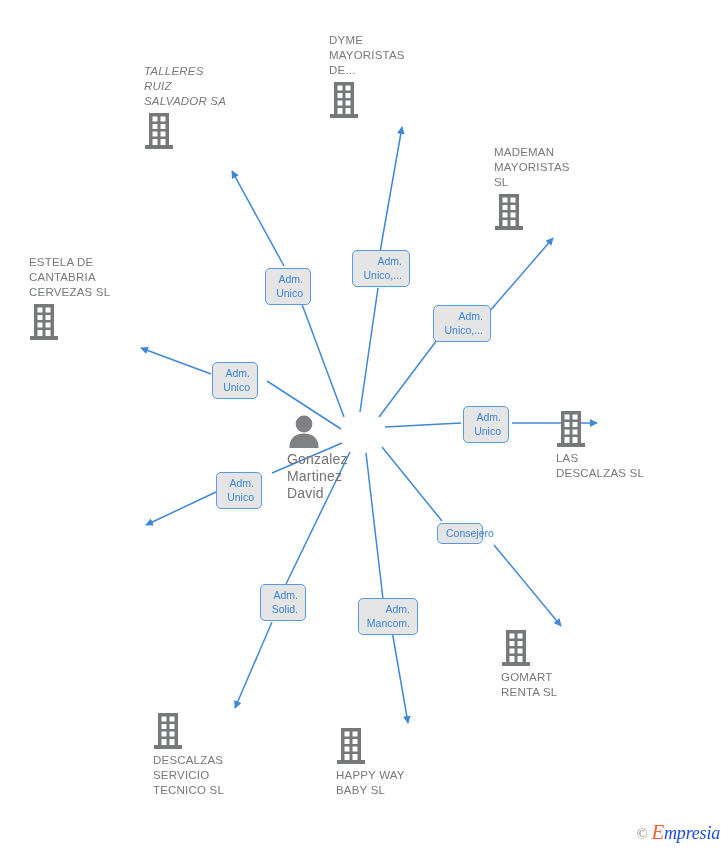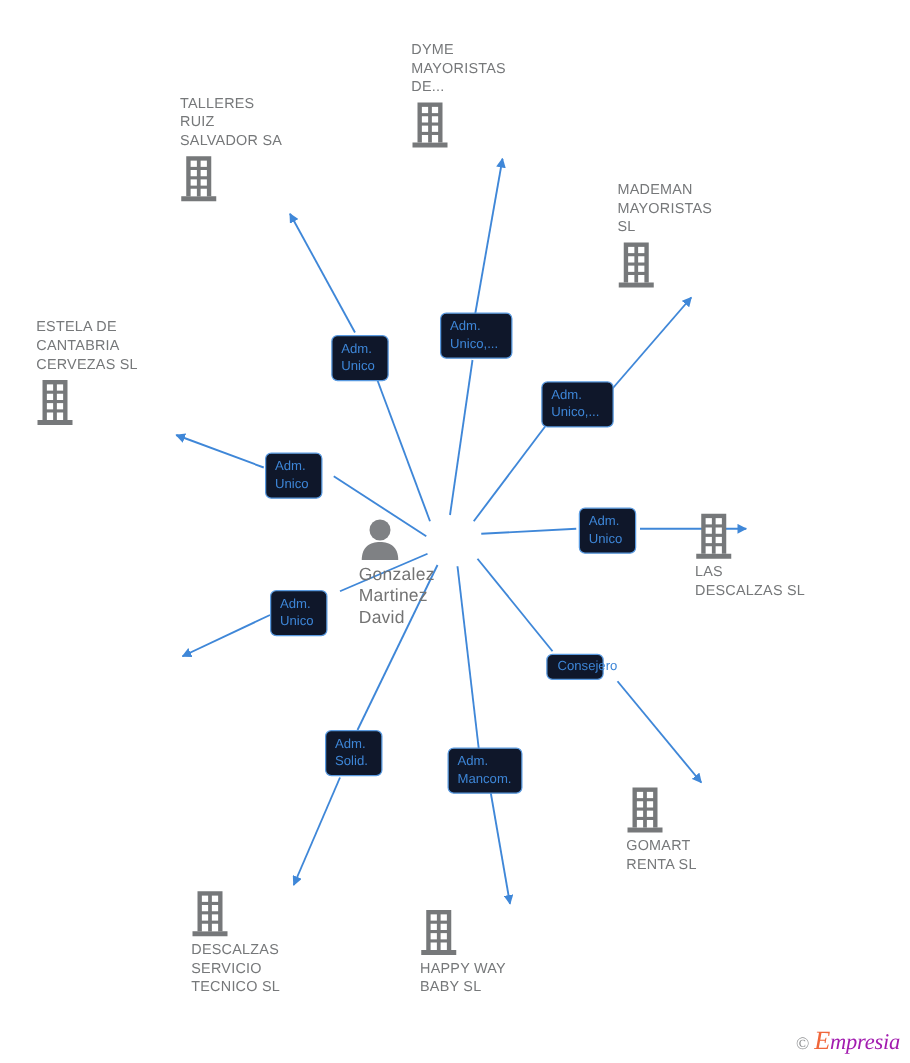--- a/index.html
+++ b/index.html
@@ -32,41 +32,41 @@
   
   .person .caption{
     color:#737373;font-size:14px;line-height:17px;margin-top:1px;
   }
 
   
   .edge-label{
     position:absolute;
     border:1.4px solid #5a9ae0;
     border-radius:5px;
-    background:#0f172a;
+    background:#e5e5e5;
     color:#3d85d6;
     font-size:10.5px;
     line-height:14px;
     padding:3px 7px 4px 7px;
-    text-align:left;
+    text-align:right;
     white-space:pre-line;
     box-sizing:border-box;
   }
   .edge-label.one-line{line-height:13px;padding:3px 8px;}
 
   
   #logo{
     position:absolute;right:8px;bottom:5px;
     display:flex;align-items:baseline;gap:4px;
     user-select:none;
   }
   #logo .copy{color:#8d8f91;font-size:14px;font-family:"Liberation Serif",serif;}
   #logo .brand{font-family:"Liberation Serif",serif;font-size:18px;font-style:italic;letter-spacing:-.2px;}
   #logo .brand .e{color:#f0663a;font-size:21px;}
-  #logo .brand .rest{color:#a21caf;}
+  #logo .brand .rest{color:#1d4ed8;}
 </style>
 </head>
 <body>
 
 <div id="canvas">
 
   <svg id="edges" viewBox="0 0 728 850" xmlns="http://www.w3.org/2000/svg">
     <defs>
       <marker id="arrow" viewBox="0 0 10 10" refX="9" refY="5" markerWidth="5.2" markerHeight="5.2" orient="auto-start-reverse">
         <path d="M 0 0 L 10 5 L 0 10 z" fill="#3f87d8"></path>
@@ -97,21 +97,21 @@
       <path d="M 494 545 L 561 626"></path>
 
       <path d="M 350 452 L 286 584" marker-end="none"></path>
       <path d="M 272 622 L 235 708"></path>
 
       <path d="M 366 453 L 383 599" marker-end="none"></path>
       <path d="M 391 625 L 408 723"></path>
     </g>
   </svg>
 
-  <div class="node label-above" style="left:219px;top:76px;">
+  <div class="node label-above" style="left:219px;top:64px;font-style:italic;">
     <div class="caption">TALLERES
 RUIZ
 SALVADOR SA</div>
     <span class="glyph">
       <svg width="30" height="40" viewBox="0 0 30 40" xmlns="http://www.w3.org/2000/svg">
         <rect x="5" y="2" width="20" height="32" fill="#76787a"></rect>
         <rect x="1" y="34" width="28" height="4" fill="#76787a"></rect>
         <g fill="#ffffff">
           <rect x="8.5" y="5.5" width="5" height="5"></rect>
             <rect x="16.5" y="5.5" width="5" height="5"></rect>

